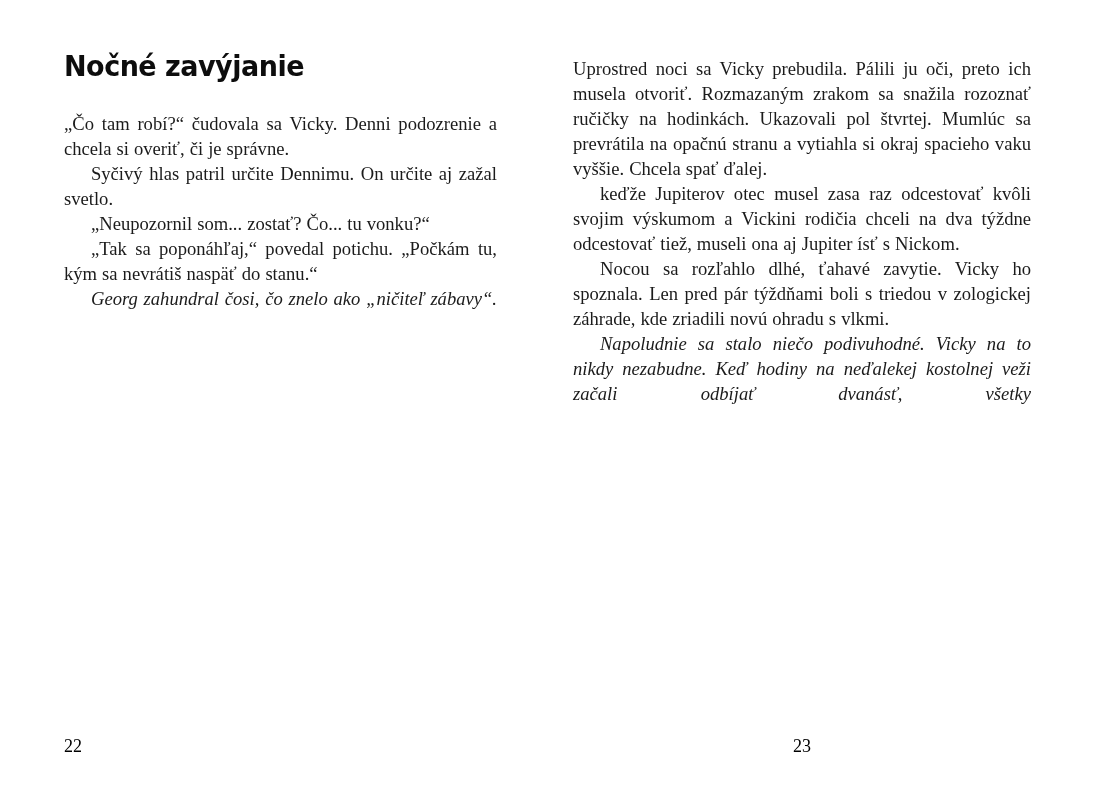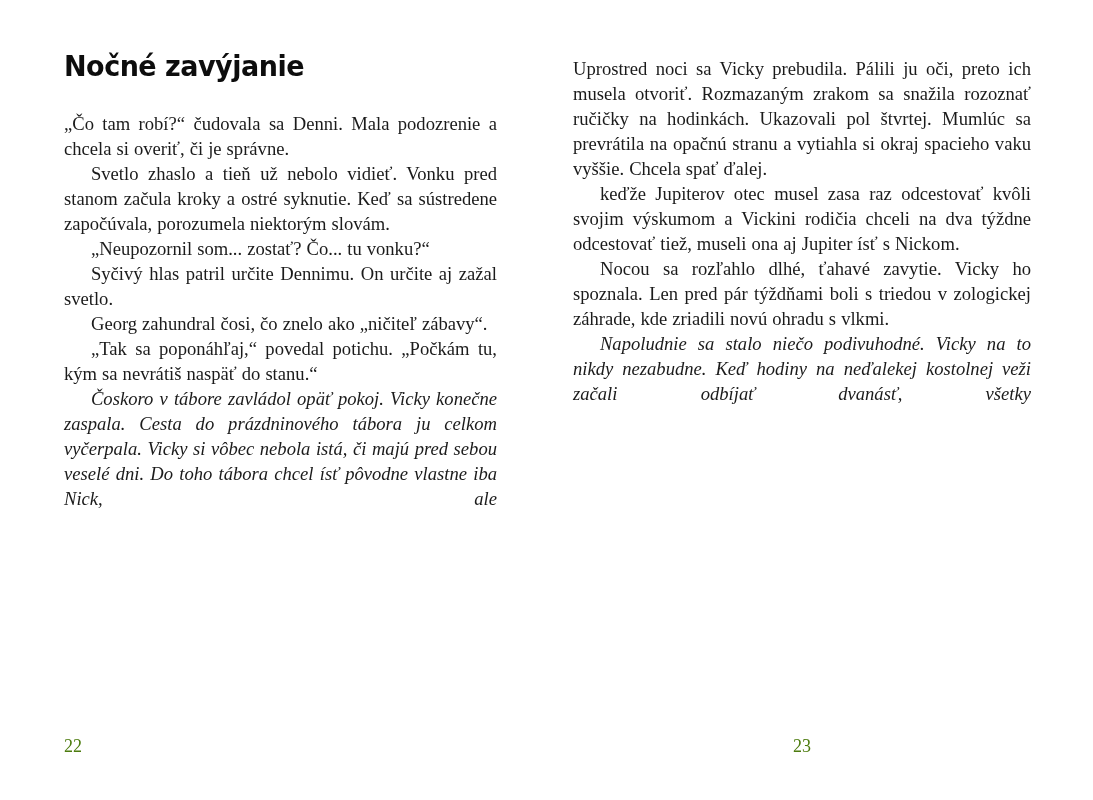--- a/index.html
+++ b/index.html
@@ -62,48 +62,46 @@
     text-indent: 0;
   }
   .text p:last-child {
     text-align-last: justify;
     font-style: italic;
   }
   .page-number {
     position: absolute;
     top: 736px;
     font-size: 18px;
-    color: #4d7c0f;
+    color: #000000;
   }
   .page-number-left {
     left: 64px;
     width: 433px;
     text-align: left;
   }
   .page-number-right {
     left: 573px;
     width: 458px;
     text-align: center;
   }
 </style>
 </head>
 <body>
 
 <div class="spread">
 
   <div class="page page-left">
     <h1 class="chapter-title">Nočné zavýjanie</h1>
     <div class="text">
-        <p>„Čo tam robí?“ čudovala sa Denni. Mala podozrenie a chcela si overiť, či je správne.</p>
-        <p>Svetlo zhaslo a tieň už nebolo vidieť. Vonku pred stanom začula kroky a ostré syknutie. Keď sa sústredene započúvala, porozumela niektorým slovám.</p>
+        <p>„Čo tam robí?“ čudovala sa Vicky. Denni podozrenie a chcela si overiť, či je správne.</p>
+        <p>Syčivý hlas patril určite Dennimu. On určite aj zažal svetlo.</p>
         <p>„Neupozornil som... zostať? Čo... tu vonku?“</p>
-        <p>Syčivý hlas patril určite Dennimu. On určite aj zažal svetlo.</p>
+        <p>„Tak sa poponáhľaj,“ povedal potichu. „Počkám tu, kým sa nevrátiš naspäť do stanu.“</p>
         <p>Georg zahundral čosi, čo znelo ako „ničiteľ zábavy“.</p>
-        <p>„Tak sa poponáhľaj,“ povedal potichu. „Počkám tu, kým sa nevrátiš naspäť do stanu.“</p>
-        <p>Čoskoro v tábore zavládol opäť pokoj. Vicky konečne zaspala. Cesta do prázdninového tábora ju celkom vyčerpala. Vicky si vôbec nebola istá, či majú pred sebou veselé dni. Do toho tábora chcel ísť pôvodne vlastne iba Nick, ale</p>
       </div>
   </div>
 
   <div class="page page-right">
     <div class="text">
         <p>Uprostred noci sa Vicky prebudila. Pálili ju oči, preto ich musela otvoriť. Rozmazaným zrakom sa snažila rozoznať ručičky na hodinkách. Ukazovali pol štvrtej. Mumlúc sa prevrátila na opačnú stranu a vytiahla si okraj spacieho vaku vyššie. Chcela spať ďalej.</p>
         <p>keďže Jupiterov otec musel zasa raz odcestovať kvôli svojim výskumom a Vickini rodičia chceli na dva týždne odcestovať tiež, museli ona aj Jupiter ísť s Nickom.</p>
         <p>Nocou sa rozľahlo dlhé, ťahavé zavytie. Vicky ho spoznala. Len pred pár týždňami boli s triedou v zologickej záhrade, kde zriadili novú ohradu s vlkmi.</p>
         <p>Napoludnie sa stalo niečo podivuhodné. Vicky na to nikdy nezabudne. Keď hodiny na neďalekej kostolnej veži začali odbíjať dvanásť, všetky</p>
       </div>

